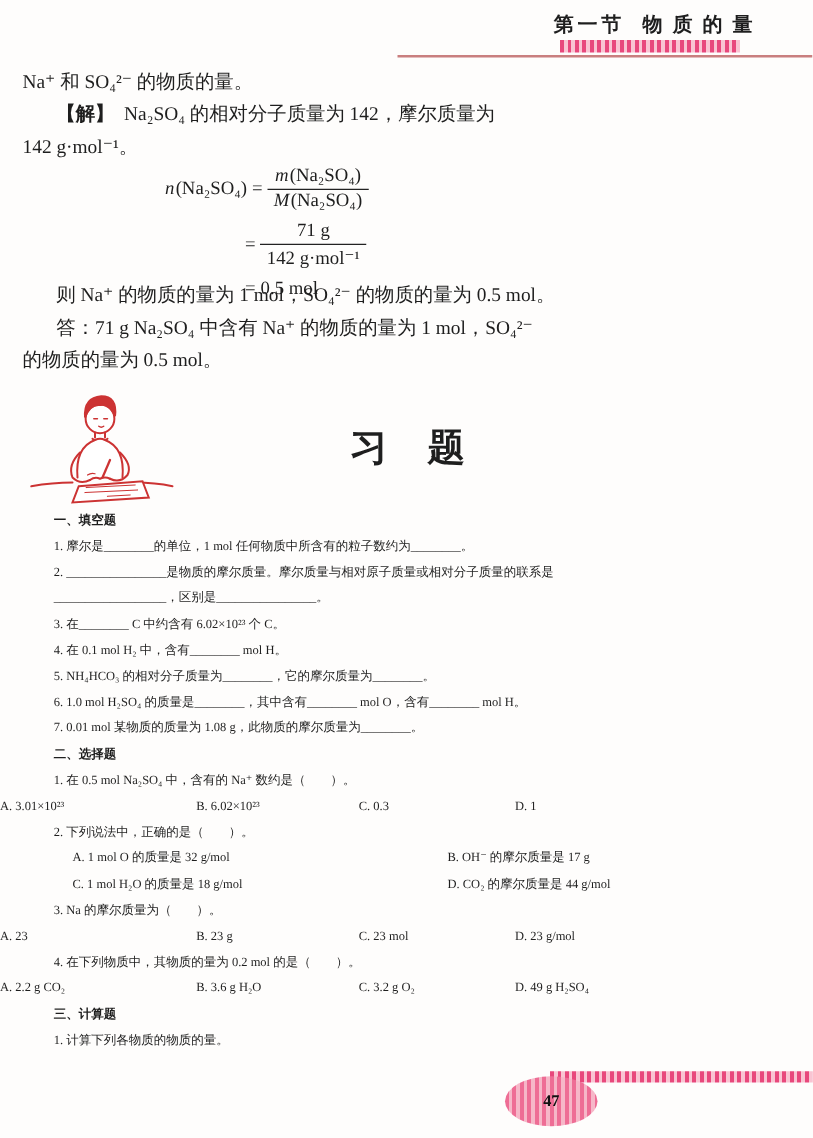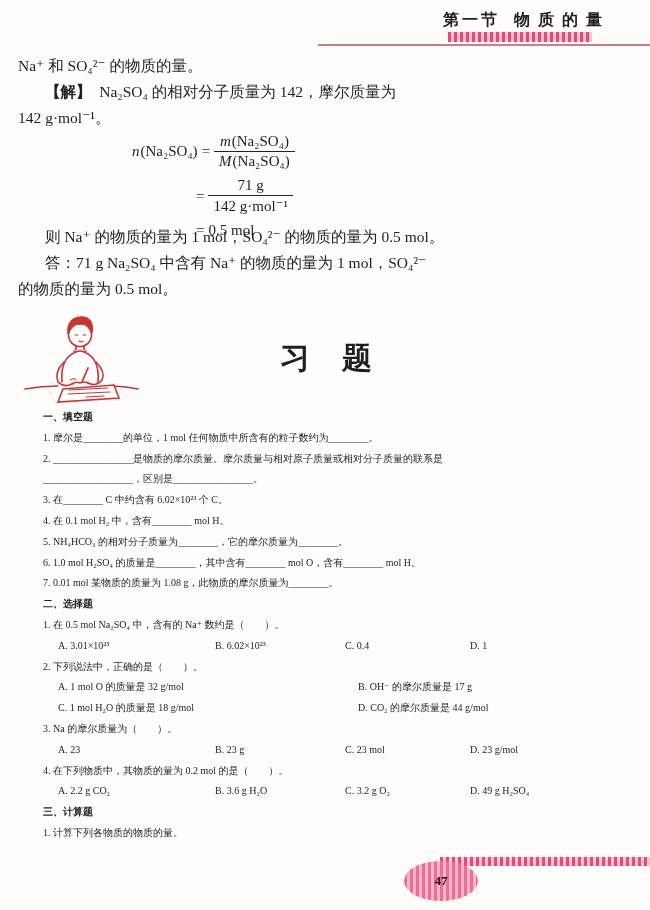--- a/index.html
+++ b/index.html
@@ -35,21 +35,21 @@
   
   .cartoon{position:absolute;left:24px;top:310px;width:116px;height:96px;}
   
   .ex-title{position:absolute;left:280px;top:338px;font-size:30px;font-weight:900;
             letter-spacing:32px;white-space:nowrap;}
   
   .exercises{position:absolute;top:407px;left:0;width:650px;font-size:10px;}
   .xl{padding-left:43px;height:20.8px;line-height:20.8px;white-space:nowrap;}
   .xl.hang{}
   .xl.head{font-weight:bold;}
-  .opt4{display:grid;grid-template-columns:157px 130px 125px auto;padding-left:58px;
+  .opt4{display:grid;grid-template-columns:157px 130px 125px auto;
         height:20.8px;line-height:20.8px;}
   .opt2{display:grid;grid-template-columns:300px auto;padding-left:58px;
         height:20.8px;line-height:20.8px;}
   
   .foot-band{position:absolute;top:857px;left:440px;width:210px;height:9px;
     background:repeating-linear-gradient(90deg,#e8487c 0 3px,#f9c4d2 3px 6px);}
   .page-oval{position:absolute;left:404px;top:861px;width:74px;height:40px;
     border-radius:50%;
     background:repeating-linear-gradient(90deg,#ee6d95 0 3px,#f6b7c8 3px 6px);
     display:flex;align-items:center;justify-content:center;
@@ -143,21 +143,21 @@
   <div class="xl">4. 在 0.1 mol H₂ 中，含有________ mol H。</div>
   <div class="xl">5. NH₄HCO₃ 的相对分子质量为________，它的摩尔质量为________。</div>
   <div class="xl">6. 1.0 mol H₂SO₄ 的质量是________，其中含有________ mol O，含有________ mol H。</div>
   <div class="xl">7. 0.01 mol 某物质的质量为 1.08 g，此物质的摩尔质量为________。</div>
 
   <div class="xl head">二、选择题</div>
   <div class="xl">1. 在 0.5 mol Na₂SO₄ 中，含有的 Na⁺ 数约是（　　）。</div>
   <div class="opt4">
     <span>A. 3.01×10²³</span>
     <span>B. 6.02×10²³</span>
-    <span>C. 0.4</span>
+    <span>C. 0.3</span>
     <span>D. 1</span>
   </div>
   <div class="xl">2. 下列说法中，正确的是（　　）。</div>
   <div class="opt2">
     <span>A. 1 mol O 的质量是 32 g/mol</span>
     <span>B. OH⁻ 的摩尔质量是 17 g</span>
   </div>
   <div class="opt2">
     <span>C. 1 mol H₂O 的质量是 18 g/mol</span>
     <span>D. CO₂ 的摩尔质量是 44 g/mol</span>

